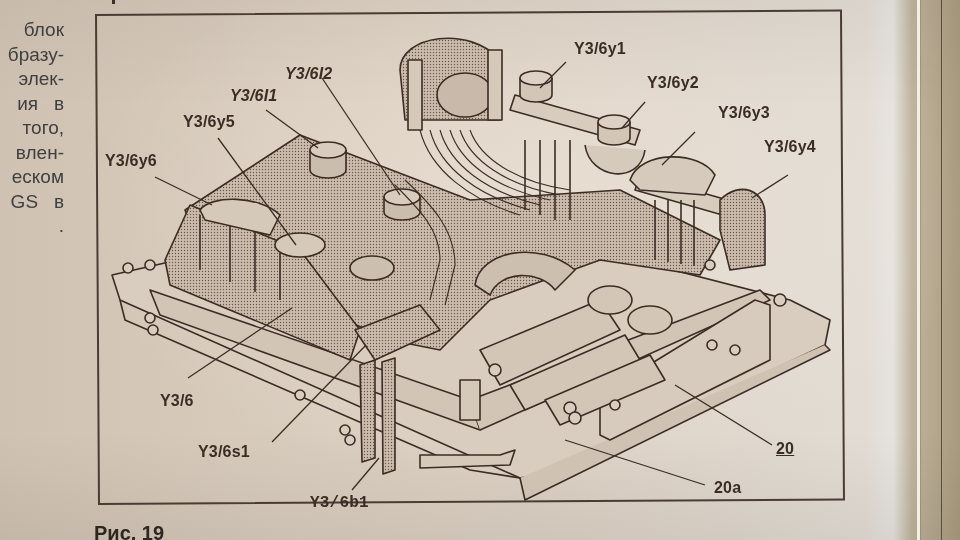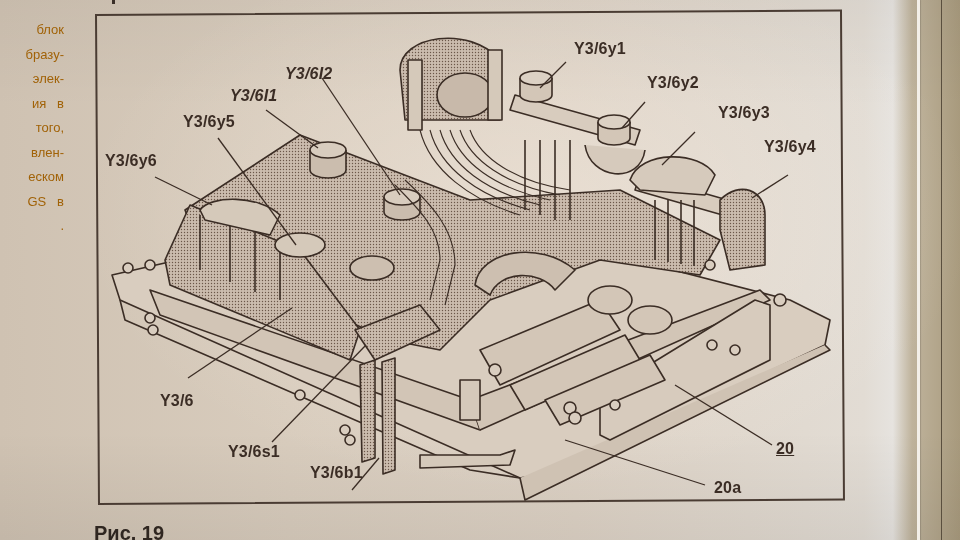--- a/index.html
+++ b/index.html
@@ -17,21 +17,21 @@
   .page-edge {
     position: absolute; top: 0; bottom: 0; left: 917px; width: 3px;
     background: #f3efe8; box-shadow: 1px 0 1px rgba(0,0,0,0.15);
   }
   .page-edge-2 {
     position: absolute; top: 0; bottom: 0; left: 941px; width: 1px;
     background: #5a4f3e;
   }
   .margin-text {
     position: absolute; left: 0; top: 18px; width: 64px;
-    color: #a16207; font-size: 13px; line-height: 24.5px; text-align: right;
+    color: #404040; font-size: 19px; line-height: 24.5px; text-align: right;
   }
   .margin-text div { white-space: nowrap; }
   .figure-frame {
     position: absolute; left: 95px; top: 14px; width: 743px; height: 487px;
     border: 2px solid #4a3c33; border-top-width: 2px;
     transform: rotate(-0.35deg); transform-origin: left top;
   }
   .fig-svg { position: absolute; left: 0; top: 0; }
   .label {
     position: absolute; color: #3b2d25; font-size: 16px; font-weight: bold;
@@ -186,18 +186,18 @@
 
 <div class="label" style="left:285px;top:65px;font-style:italic;">Y3/6I2</div>
 <div class="label" style="left:230px;top:87px;font-style:italic;">Y3/6I1</div>
 <div class="label" style="left:183px;top:113px;">Y3/6y5</div>
 <div class="label" style="left:105px;top:152px;">Y3/6y6</div>
 <div class="label" style="left:574px;top:40px;">Y3/6y1</div>
 <div class="label" style="left:647px;top:74px;text-align:right;">Y3/6y2</div>
 <div class="label" style="left:694px;top:104px;margin-left:24px;">Y3/6y3</div>
 <div class="label" style="left:764px;top:138px;">Y3/6y4</div>
 <div class="label" style="left:160px;top:392px;">Y3/6</div>
-<div class="label" style="left:228px;top:443px;">Y3/6s1</div>
-<div class="label" style="left:310px;top:464px;">Y3/6b1</div>
+<div class="label" style="left:198px;top:443px;">Y3/6s1</div>
+<div class="label" style="left:310px;top:494px;font-family:Liberation Mono, monospace;">Y3/6b1</div>
 <div class="label" style="left:776px;top:440px;text-decoration:underline;">20</div>
 <div class="label" style="left:714px;top:479px;text-align:right;">20a</div>
 
 <div class="caption">Рис. 19</div>
 
 </body></html>

